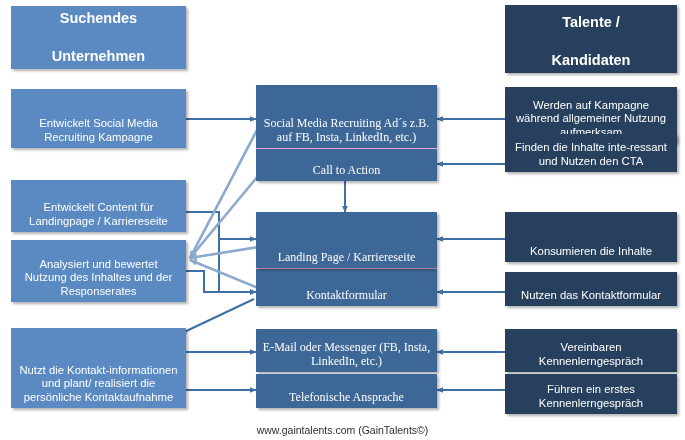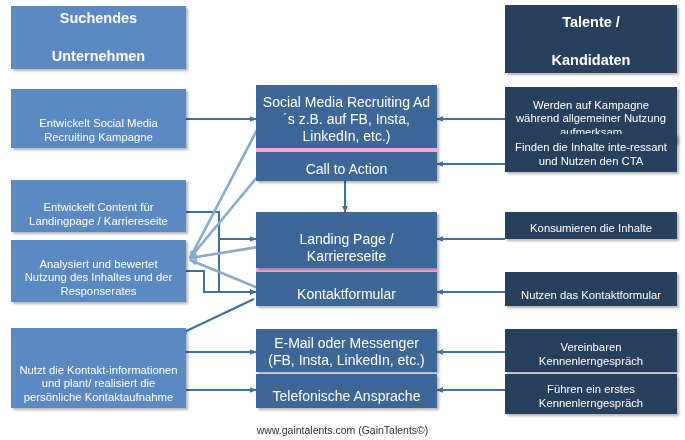--- a/index.html
+++ b/index.html
@@ -23,25 +23,25 @@
   }
   .box span{display:block;width:100%;}
 
   
   .c-left   {background:#5B8AC3;}
   .c-mid    {background:#3D6796;}
   .c-right  {background:#27405E;}
 
   .hdr{font-weight:bold;font-size:14.5px;line-height:1.30;}
   .body-txt{font-size:11.3px;}
-  .mid-txt{font-size:14px;}
+  .mid-txt{font-size:12px;font-family:Liberation Serif, serif;}
   .right-txt{font-size:11.3px;}
 
   
-  .stack-sep{border-top:4px solid #f9a8d4;}
+  .stack-sep{border-top:1px solid #f9a8d4;}
 
   .footer{
     position:absolute;z-index:3;left:0;top:424px;width:685px;text-align:center;
     font-size:10.5px;color:#2f2f2f;font-family:"Liberation Sans", sans-serif;
   }
 </style>
 </head>
 <body>
 
 <div id="stage">
@@ -142,21 +142,21 @@
     </span>
   </div>
 
   <div class="box c-right right-txt" style="left:505px;top:87px;width:172px;height:56px;">
     <span>Werden auf Kampagne während allgemeiner Nutzung aufmerksam</span>
   </div>
   <div class="box c-right right-txt" style="left:505px;top:134px;width:172px;height:38px;">
     <span>Finden die Inhalte inte-ressant und Nutzen den CTA</span>
   </div>
 
-  <div class="box c-right right-txt" style="left:505px;top:212px;width:172px;height:27px;">
+  <div class="box c-right right-txt" style="left:505px;top:212px;width:172px;height:50px;">
     <span>Konsumieren die Inhalte</span>
   </div>
   <div class="box c-right right-txt" style="left:505px;top:272px;width:172px;height:34px;">
     <span>Nutzen das Kontaktformular</span>
   </div>
 
   <div class="box c-right right-txt" style="left:505px;top:329px;width:172px;height:43px;">
     <span>Vereinbaren Kennenlerngespräch</span>
   </div>
   <div class="box c-right right-txt" style="left:505px;top:374px;width:172px;height:40px;">

